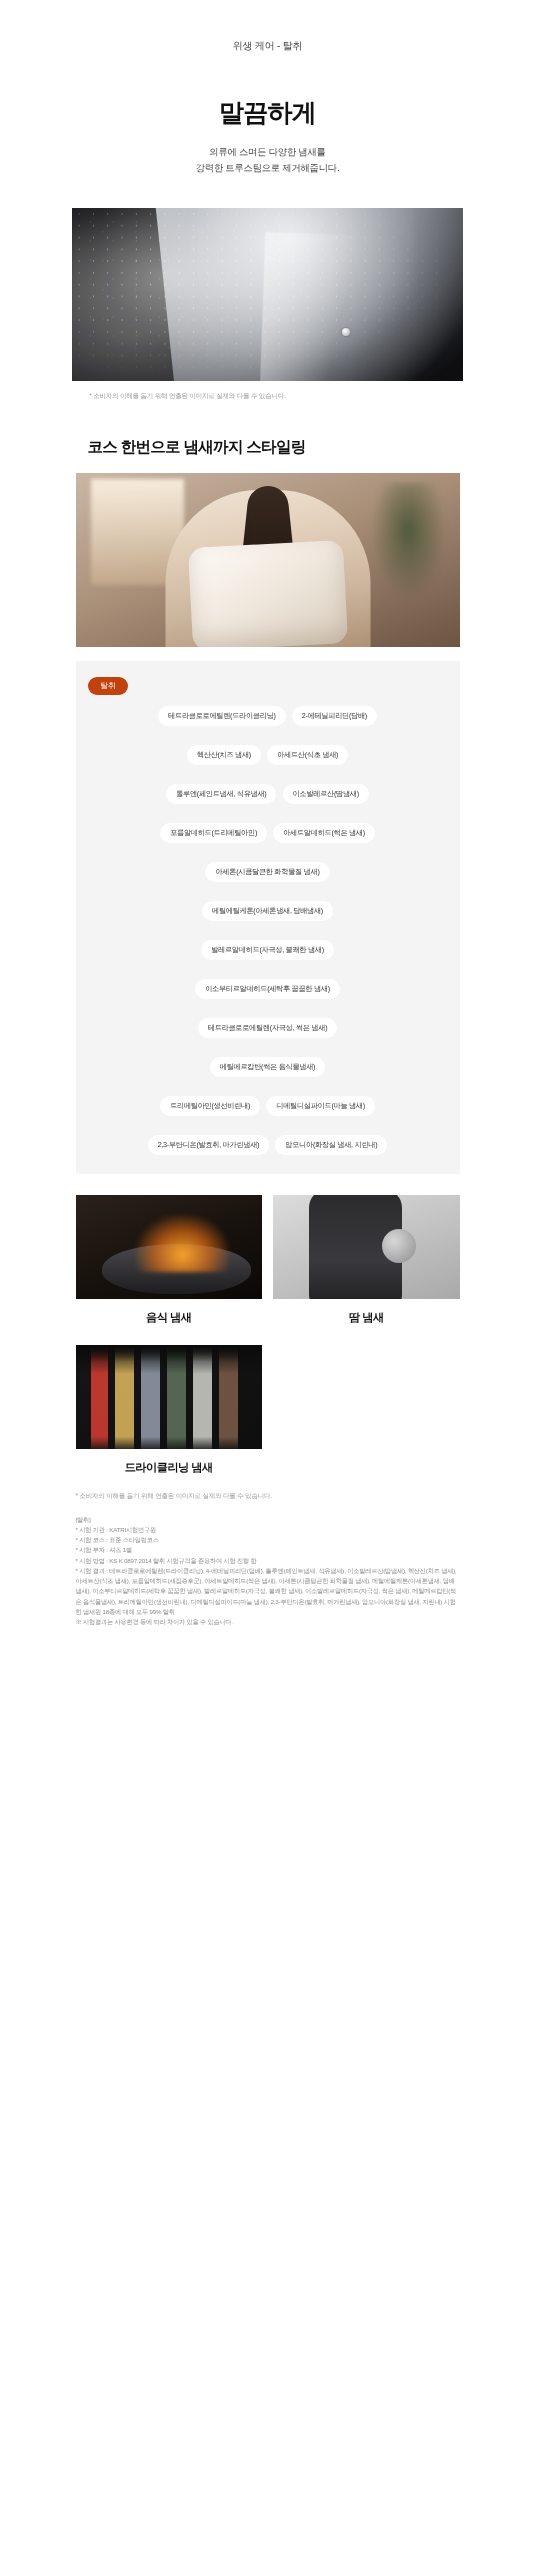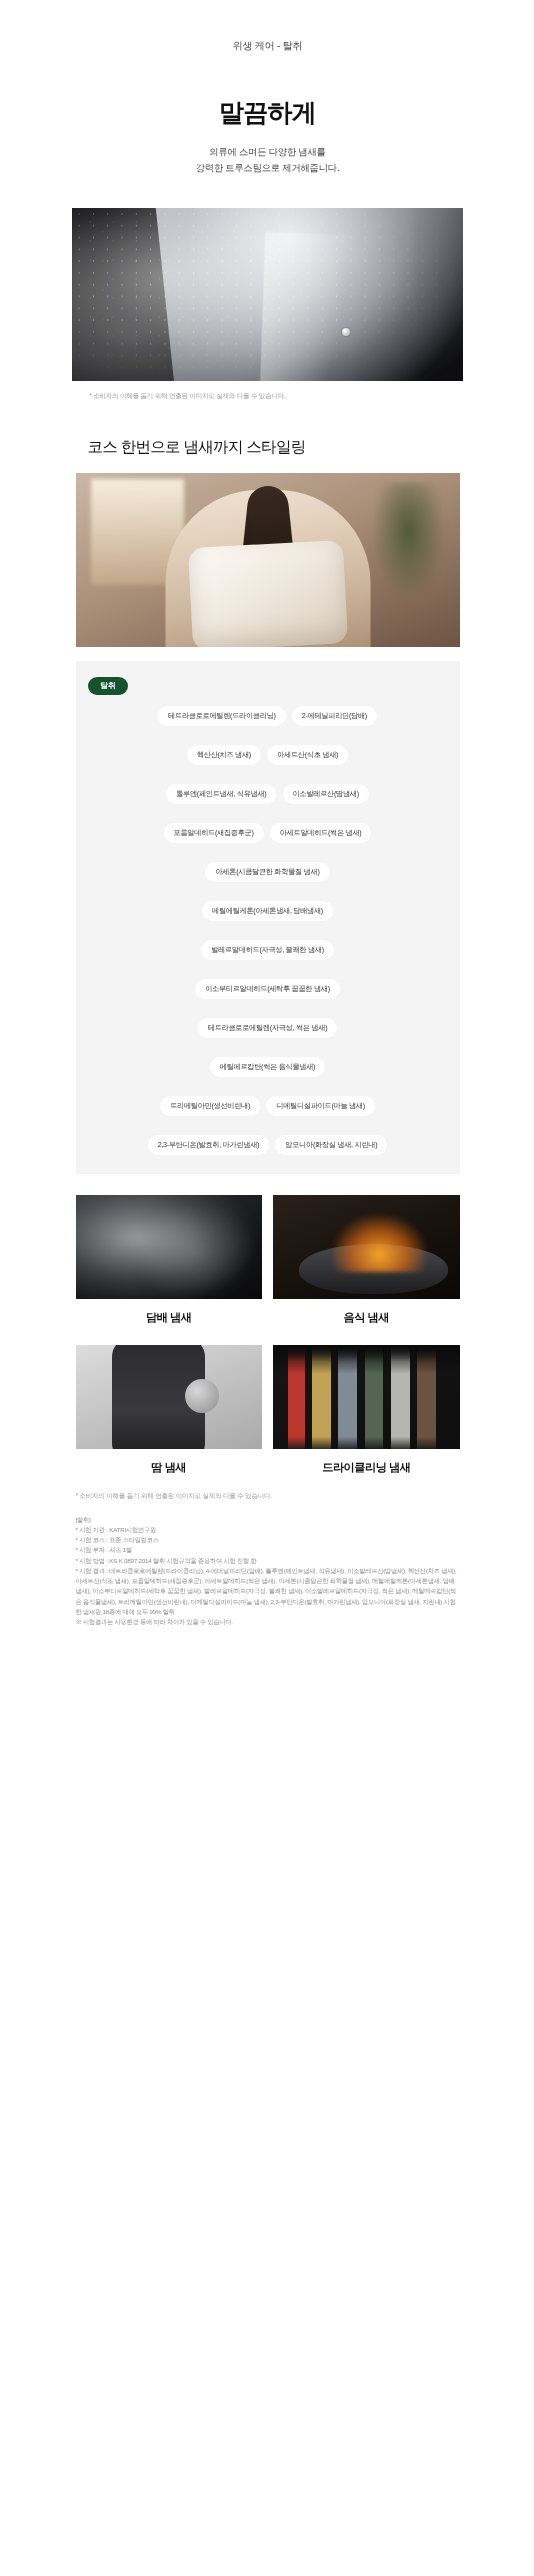--- a/index.html
+++ b/index.html
@@ -102,21 +102,21 @@
     font-size: 6.5px;
     color: #9a9a9a;
     letter-spacing: -0.2px;
     padding: 11.2px 17.4px 0;
   }
 
   
   .section2 { margin-top: 36px; }
   .section-title {
     font-size: 15.5px;
-    font-weight: 400;
+    font-weight: 700;
     letter-spacing: -0.7px;
     color: #111;
     padding: 0 33px;
     margin-bottom: 15px;
   }
   .hug-image-wrap { padding: 0 21px; }
   .hug-image {
     position: relative;
     width: 100%;
     height: 174px;
@@ -162,24 +162,24 @@
   .hug-image .hairR { right: 167px; transform: rotate(-6deg); }
 
   
   .odor-card {
     margin: 13.7px 21px 0;
     background: #f4f4f4;
     padding: 16px 12.4px 18.7px;
   }
   .odor-badge {
     display: inline-block;
-    background: #14532d;
+    background: #c2410c;
     color: #fff;
     font-size: 7.8px;
-    font-weight: 700;
+    font-weight: 400;
     letter-spacing: -0.2px;
     padding: 3.7px 12.4px;
     border-radius: 621px;
     margin-bottom: 11.2px;
     text-align: center;
   }
   .odor-rows { display: flex; flex-direction: column; gap: 19px; }
   .odor-row {
     display: flex;
     justify-content: center;
@@ -343,21 +343,21 @@
           </div>
           <div class="odor-row">
             <span class="chip">헥산산(치즈 냄새)</span>
             <span class="chip">아세트산(식초 냄새)</span>
           </div>
           <div class="odor-row">
             <span class="chip">톨루엔(페인트냄새, 석유냄새)</span>
             <span class="chip">이소발레르산(땀냄새)</span>
           </div>
           <div class="odor-row">
-            <span class="chip">포름알데히드(새집증후군)</span>
+            <span class="chip">포름알데히드(트리메틸아민)</span>
             <span class="chip">아세트알데히드(썩은 냄새)</span>
           </div>
           <div class="odor-row">
             <span class="chip">아세톤(시큼달큰한 화학물질 냄새)</span>
           </div>
           <div class="odor-row">
             <span class="chip">메틸에틸케톤(아세톤냄새, 담배냄새)</span>
           </div>
           <div class="odor-row">
             <span class="chip">발레르알데히드(자극성, 불쾌한 냄새)</span>
@@ -376,24 +376,20 @@
             <span class="chip">디메틸디설파이드(마늘 냄새)</span>
           </div>
           <div class="odor-row">
             <span class="chip">2,3-부탄디온(발효취, 마가린냄새)</span>
             <span class="chip">암모니아(화장실 냄새, 지린내)</span>
           </div>
         </div>
     </div>
 
     <div class="smell-grid">
-        <div class="smell-cell">
-          <div class="smell-thumb th-smoke"></div>
-          <div class="smell-label">담배 냄새</div>
-        </div>
         <div class="smell-cell">
           <div class="smell-thumb th-food"></div>
           <div class="smell-label">음식 냄새</div>
         </div>
         <div class="smell-cell">
           <div class="smell-thumb th-sweat"></div>
           <div class="smell-label">땀 냄새</div>
         </div>
         <div class="smell-cell">
           <div class="smell-thumb th-dry"></div>

